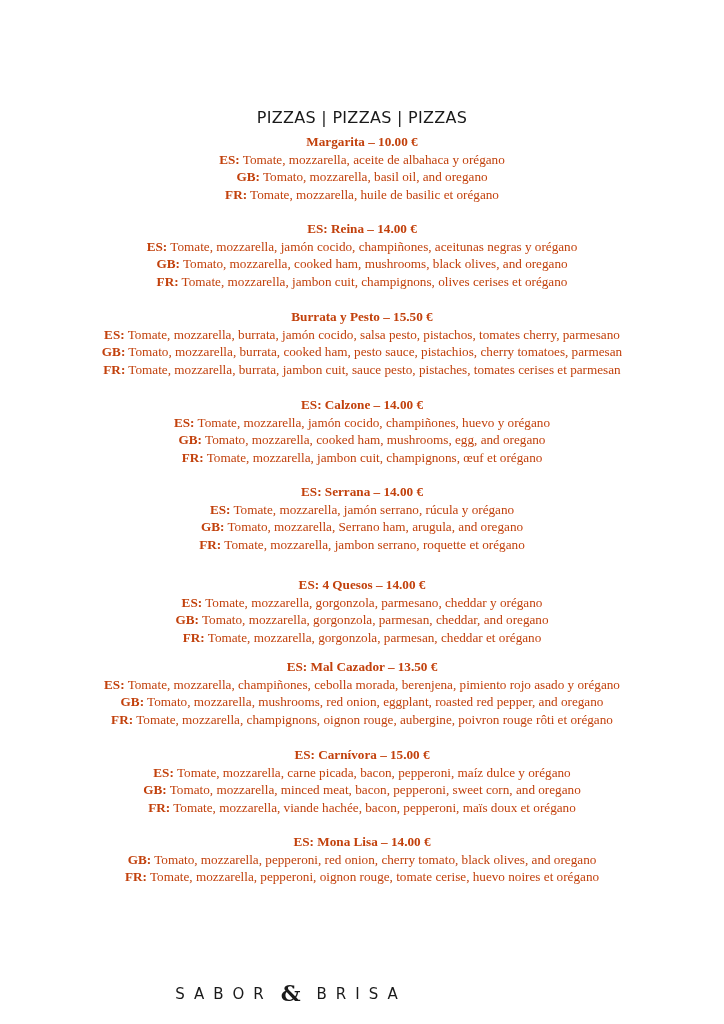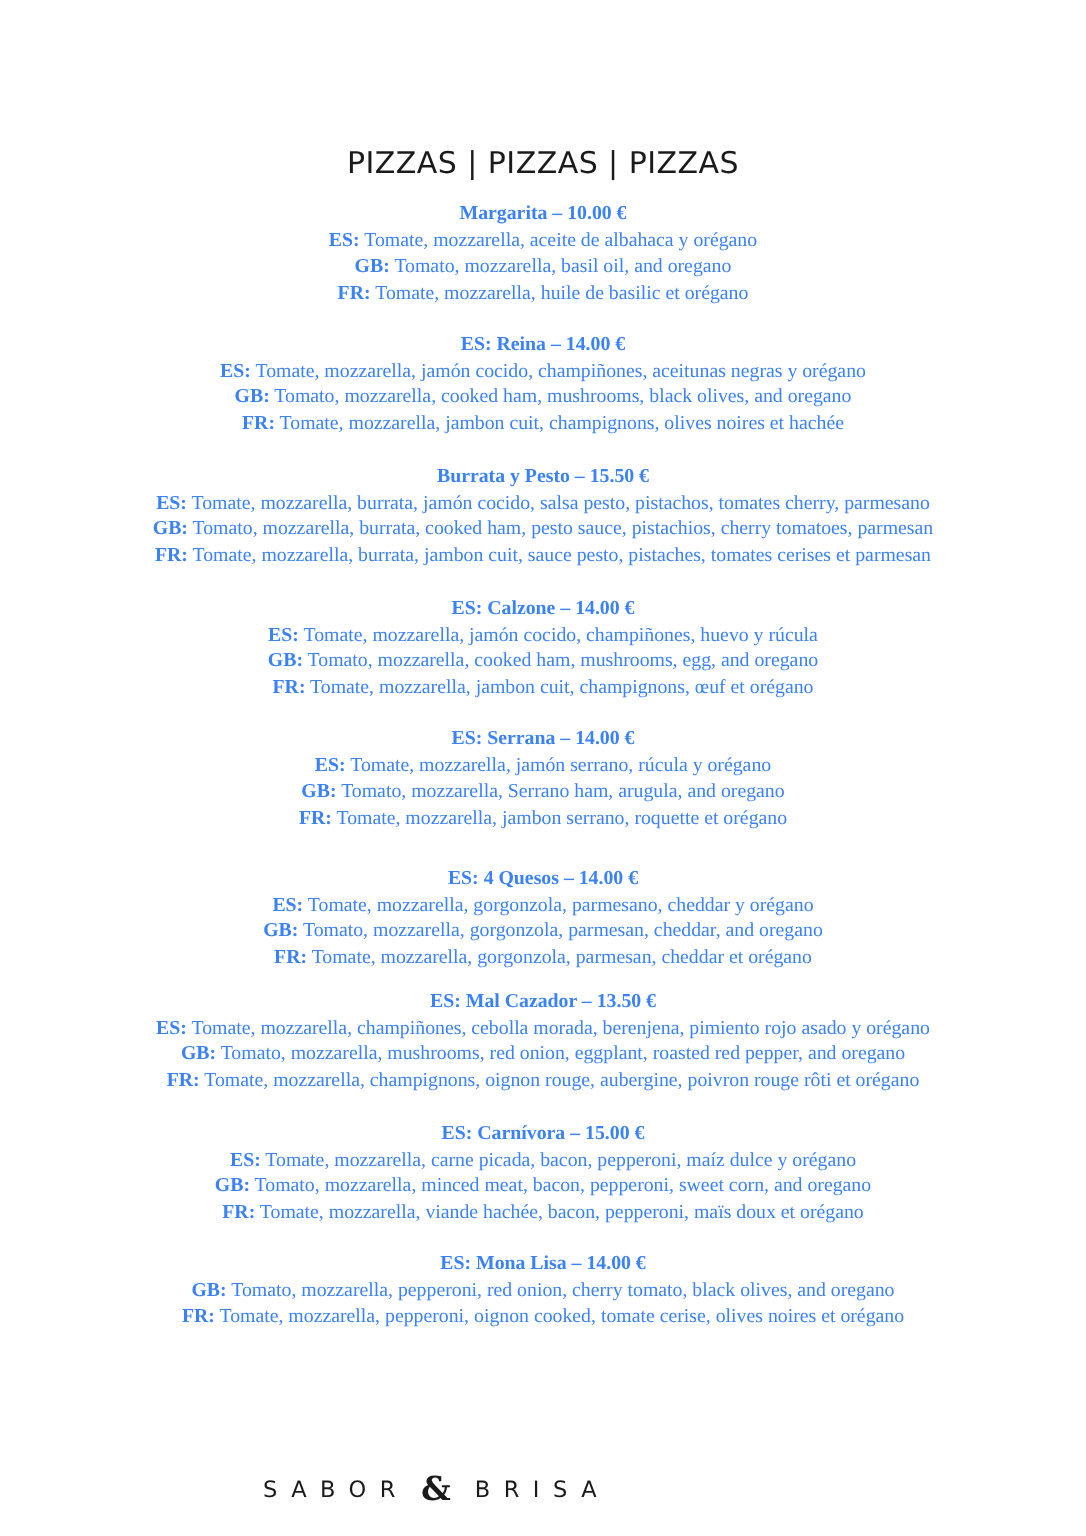--- a/index.html
+++ b/index.html
@@ -1,23 +1,23 @@
 <!DOCTYPE html>
 <html><head>
 <meta charset="utf-8">
 <style>
   html, body { margin: 0; padding: 0; background: #ffffff; }
   body { width: 724px; height: 1024px; position: relative; overflow: hidden; color: #111; }
   .title {
-    position: absolute; top: 96px; left: 0; width: 724px; text-align: center;
-    font-family: "DejaVu Sans", sans-serif; font-size: 20px; letter-spacing: 0.3px; color: #1a1a1a;
+    position: absolute; top: 108px; left: 0; width: 724px; text-align: center;
+    font-family: "DejaVu Sans", sans-serif; font-size: 16px; letter-spacing: 0.3px; color: #1a1a1a;
   }
   .section {
     position: absolute; left: 0; width: 724px; text-align: center;
-    font-family: "Liberation Serif", serif; font-size: 13.2px; line-height: 17.5px; color: #3b82f6;
+    font-family: "Liberation Serif", serif; font-size: 13.2px; line-height: 17.5px; color: #c2410c;
   }
   .section .name { font-weight: bold; }
   .section .line { white-space: nowrap; }
   .section .lang { font-weight: bold; margin-top: 18px; }
   .footer {
     position: absolute; top: 978px; left: 0; width: 582px; text-align: center;
     font-family: "DejaVu Sans", sans-serif; font-size: 15px; color: #1a1a1a;
   }
   .footer .word { letter-spacing: 9px; }
   .footer .amp { font-family: "DejaVu Serif", serif; font-weight: bold; font-size: 22px; margin: 0 16px 0 8px; position: relative; top: 2px; }
@@ -31,33 +31,33 @@
   <div class="line name">Margarita – 10.00 €</div>
   <div class="line"><span class="lang">ES:</span><span> Tomate, mozzarella, aceite de albahaca y orégano</span></div>
   <div class="line"><span class="lang">GB:</span><span> Tomato, mozzarella, basil oil, and oregano</span></div>
   <div class="line"><span class="lang">FR:</span><span> Tomate, mozzarella, huile de basilic et orégano</span></div>
 </div>
 
 <div class="section" style="top:220px">
   <div class="line name">ES: Reina – 14.00 €</div>
   <div class="line"><span class="lang">ES:</span><span> Tomate, mozzarella, jamón cocido, champiñones, aceitunas negras y orégano</span></div>
   <div class="line"><span class="lang">GB:</span><span> Tomato, mozzarella, cooked ham, mushrooms, black olives, and oregano</span></div>
-  <div class="line"><span class="lang">FR:</span><span> Tomate, mozzarella, jambon cuit, champignons, olives noires et hachée</span></div>
+  <div class="line"><span class="lang">FR:</span><span> Tomate, mozzarella, jambon cuit, champignons, olives cerises et orégano</span></div>
 </div>
 
 <div class="section" style="top:308px">
   <div class="line name">Burrata y Pesto – 15.50 €</div>
   <div class="line"><span class="lang">ES:</span><span> Tomate, mozzarella, burrata, jamón cocido, salsa pesto, pistachos, tomates cherry, parmesano</span></div>
   <div class="line"><span class="lang">GB:</span><span> Tomato, mozzarella, burrata, cooked ham, pesto sauce, pistachios, cherry tomatoes, parmesan</span></div>
   <div class="line"><span class="lang">FR:</span><span> Tomate, mozzarella, burrata, jambon cuit, sauce pesto, pistaches, tomates cerises et parmesan</span></div>
 </div>
 
 <div class="section" style="top:396px">
   <div class="line name">ES: Calzone – 14.00 €</div>
-  <div class="line"><span class="lang">ES:</span><span> Tomate, mozzarella, jamón cocido, champiñones, huevo y rúcula</span></div>
+  <div class="line"><span class="lang">ES:</span><span> Tomate, mozzarella, jamón cocido, champiñones, huevo y orégano</span></div>
   <div class="line"><span class="lang">GB:</span><span> Tomato, mozzarella, cooked ham, mushrooms, egg, and oregano</span></div>
   <div class="line"><span class="lang">FR:</span><span> Tomate, mozzarella, jambon cuit, champignons, œuf et orégano</span></div>
 </div>
 
 <div class="section" style="top:483px">
   <div class="line name">ES: Serrana – 14.00 €</div>
   <div class="line"><span class="lang">ES:</span><span> Tomate, mozzarella, jamón serrano, rúcula y orégano</span></div>
   <div class="line"><span class="lang">GB:</span><span> Tomato, mozzarella, Serrano ham, arugula, and oregano</span></div>
   <div class="line"><span class="lang">FR:</span><span> Tomate, mozzarella, jambon serrano, roquette et orégano</span></div>
 </div>
@@ -79,18 +79,18 @@
 <div class="section" style="top:746px">
   <div class="line name">ES: Carnívora – 15.00 €</div>
   <div class="line"><span class="lang">ES:</span><span> Tomate, mozzarella, carne picada, bacon, pepperoni, maíz dulce y orégano</span></div>
   <div class="line"><span class="lang">GB:</span><span> Tomato, mozzarella, minced meat, bacon, pepperoni, sweet corn, and oregano</span></div>
   <div class="line"><span class="lang">FR:</span><span> Tomate, mozzarella, viande hachée, bacon, pepperoni, maïs doux et orégano</span></div>
 </div>
 
 <div class="section" style="top:833px">
   <div class="line name">ES: Mona Lisa – 14.00 €</div>
   <div class="line"><span class="lang">GB:</span><span> Tomato, mozzarella, pepperoni, red onion, cherry tomato, black olives, and oregano</span></div>
-  <div class="line"><span class="lang">FR:</span><span> Tomate, mozzarella, pepperoni, oignon cooked, tomate cerise, olives noires et orégano</span></div>
+  <div class="line"><span class="lang">FR:</span><span> Tomate, mozzarella, pepperoni, oignon rouge, tomate cerise, huevo noires et orégano</span></div>
 </div>
 
 <div class="footer">
   <span class="word">SABOR</span><span class="amp">&amp;</span><span class="word">BRISA</span>
 </div>
 
 </body></html>

